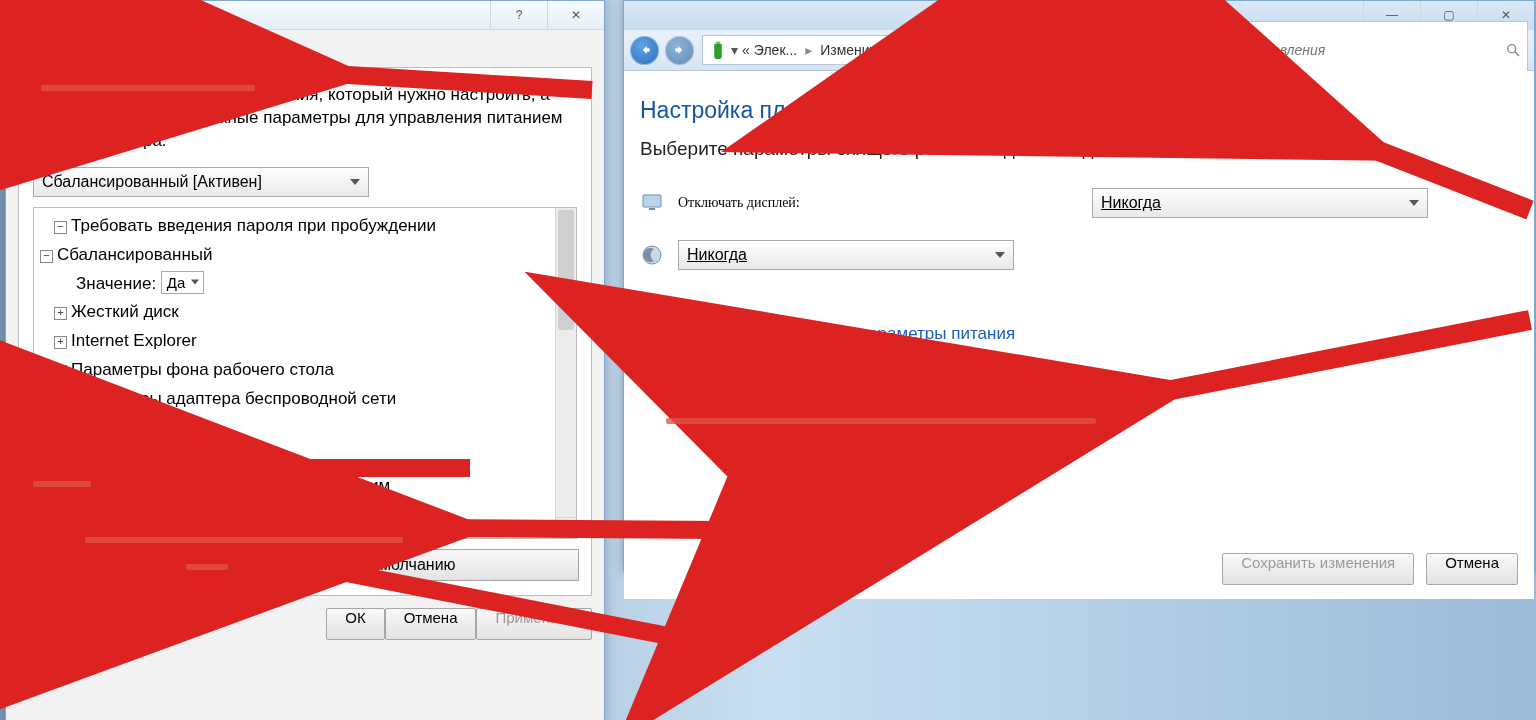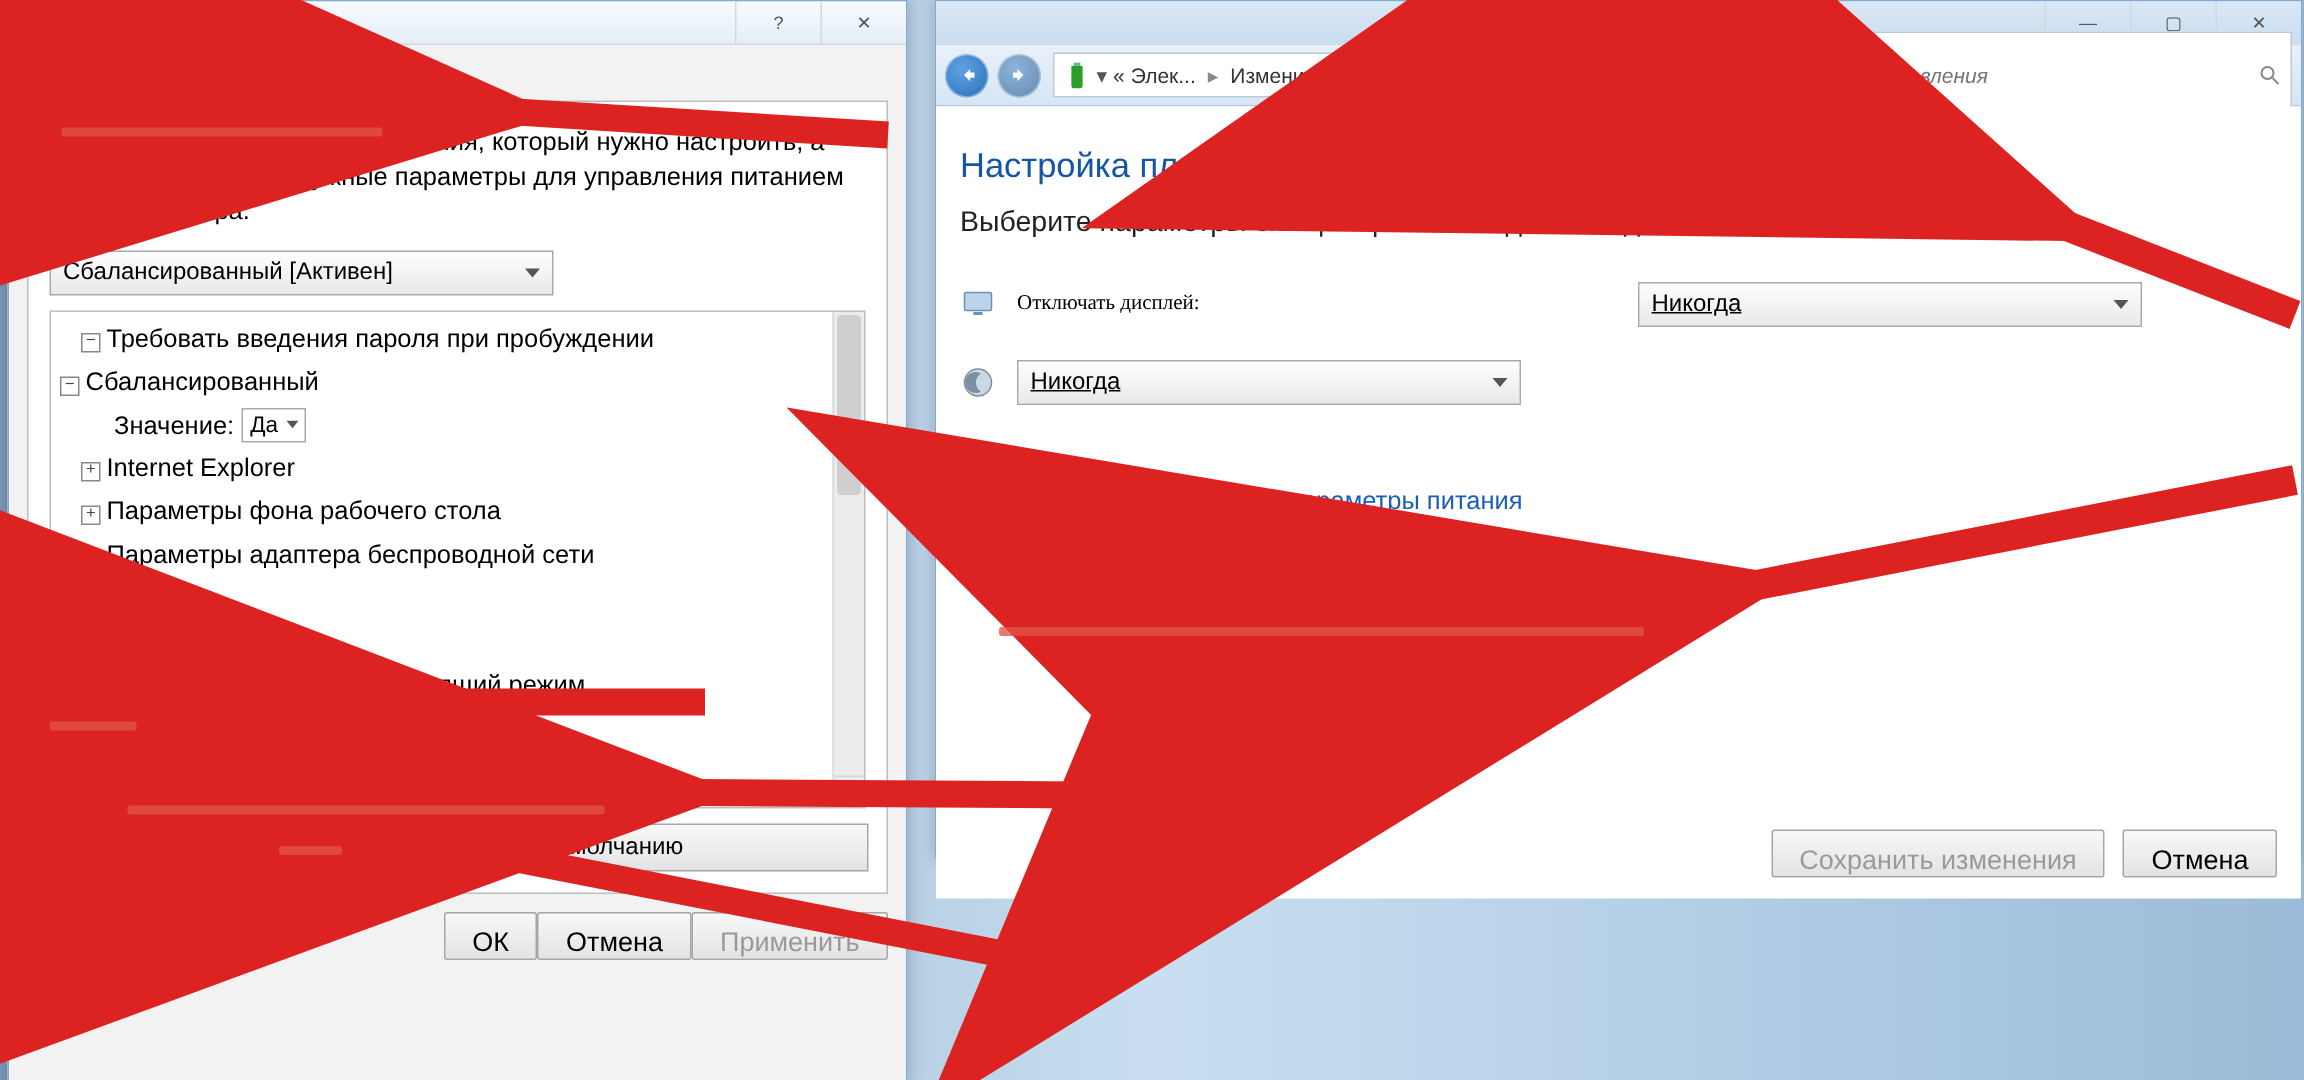--- a/index.html
+++ b/index.html
@@ -29,21 +29,21 @@
 .tree-scroll .darr{position:absolute;left:0;right:0;bottom:0;height:20px;display:flex;align-items:center;justify-content:center;color:#666;font-size:11px;border-top:1px solid #d6d6d6;}
 .tree{padding:4px 6px;}
 .node{display:block;white-space:nowrap;}
 .i1{padding-left:14px;}
 .i2{padding-left:36px;}
 .i3{padding-left:58px;}
 .exp{display:inline-block;width:11px;height:11px;border:1px solid #888;margin-right:4px;text-align:center;line-height:9px;font-size:11px;color:#444;background:#fff;vertical-align:1px;}
 .mini-combo{display:inline-flex;align-items:center;border:1px solid #a9a9a9;height:21px;padding:0 18px 0 5px;position:relative;background:#fff;font-size:15px;vertical-align:1px;}
 .mini-combo .caret{position:absolute;right:4px;top:50%;transform:translateY(-50%);border-left:4px solid transparent;border-right:4px solid transparent;border-top:5px solid #555;}
 .linkval{color:#1a5eb5;text-decoration:underline;}
-.btn{display:inline-flex;align-items:flex-end;justify-content:center;height:30px;padding:0 18px;border:1px solid #a6a6a6;background:linear-gradient(#f8f8f8,#e3e3e3);font-size:18px;border-radius:2px;}
+.btn{display:inline-flex;align-items:flex-start;justify-content:center;height:30px;padding:0 18px;border:1px solid #a6a6a6;background:linear-gradient(#f8f8f8,#e3e3e3);font-size:15px;border-radius:2px;}
 .btn.disabled{color:#9a9a9a;}
 .btn-row{display:flex;justify-content:flex-end;margin-top:12px;}
 .wide-btn{width:100%;display:flex;align-items:center;justify-content:center;height:30px;border:1px solid #a6a6a6;background:linear-gradient(#f8f8f8,#e3e3e3);margin-top:10px;font-size:16px;}
 
 
 #cp{left:623px;top:0;right:0;height:570px;width:910px;background:#fff;}
 #cp .titlebar{background:linear-gradient(#dbe8f5,#c8ddf0);}
 .navbar{height:40px;display:flex;align-items:center;background:linear-gradient(#e9f1fa,#d6e5f4);border-bottom:1px solid #b8c8da;padding-right:6px;}
 .navbtn{width:29px;height:29px;border-radius:50%;background:radial-gradient(circle at 40% 35%,#5fa3e5,#2a6db5);display:flex;align-items:center;justify-content:center;margin-left:6px;box-shadow:inset 0 0 0 1px rgba(255,255,255,.4);}
 .navbtn.dim{filter:grayscale(.3) opacity(.75);}
@@ -114,20 +114,21 @@
           <div class="tree">
             <span class="node i1"><span class="exp">−</span><span>Требовать введения пароля при пробуждении</span></span>
             <span class="node"><span class="exp">−</span><span>Сбалансированный</span></span>
             <span class="node i2">
               <span>Значение:</span>
               <span class="mini-combo">
                   <span>Да</span>
                   <span class="caret"></span>
                 </span>
             </span>
+            <span class="node i1"><span class="exp">+</span><span>Жесткий диск</span></span>
             <span class="node i1"><span class="exp">+</span><span>Internet Explorer</span></span>
             <span class="node i1"><span class="exp">+</span><span>Параметры фона рабочего стола</span></span>
             <span class="node i1"><span class="exp">+</span><span>Параметры адаптера беспроводной сети</span></span>
             <span class="node i1"><span class="exp">−</span><span>Сон</span></span>
             <span class="node i2"><span class="exp">+</span><span>Сон после</span></span>
             <span class="node i2"><span class="exp">−</span><span>Разрешить гибридный спящий режим</span></span>
             <span class="node i3">
               <span>Значение:</span>
               <span class="linkval">Выкл</span>
             </span>

